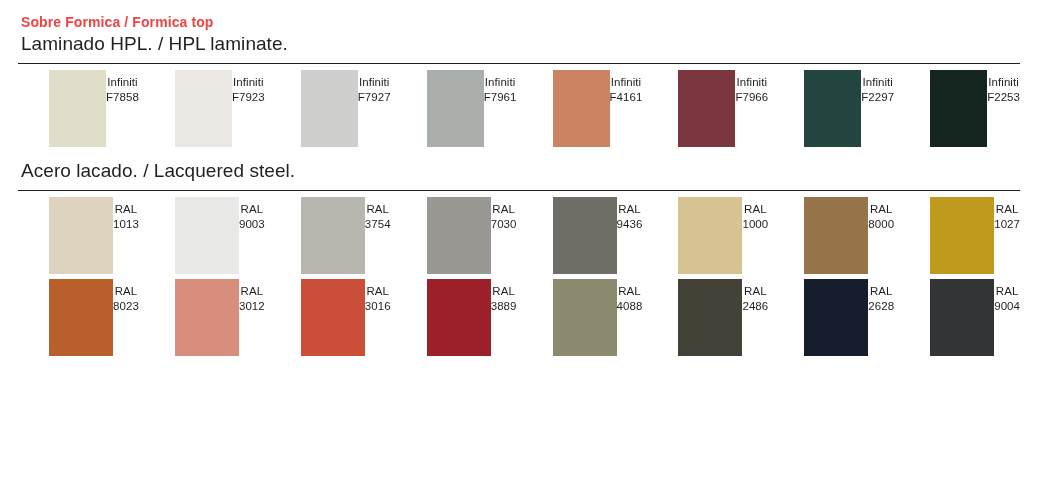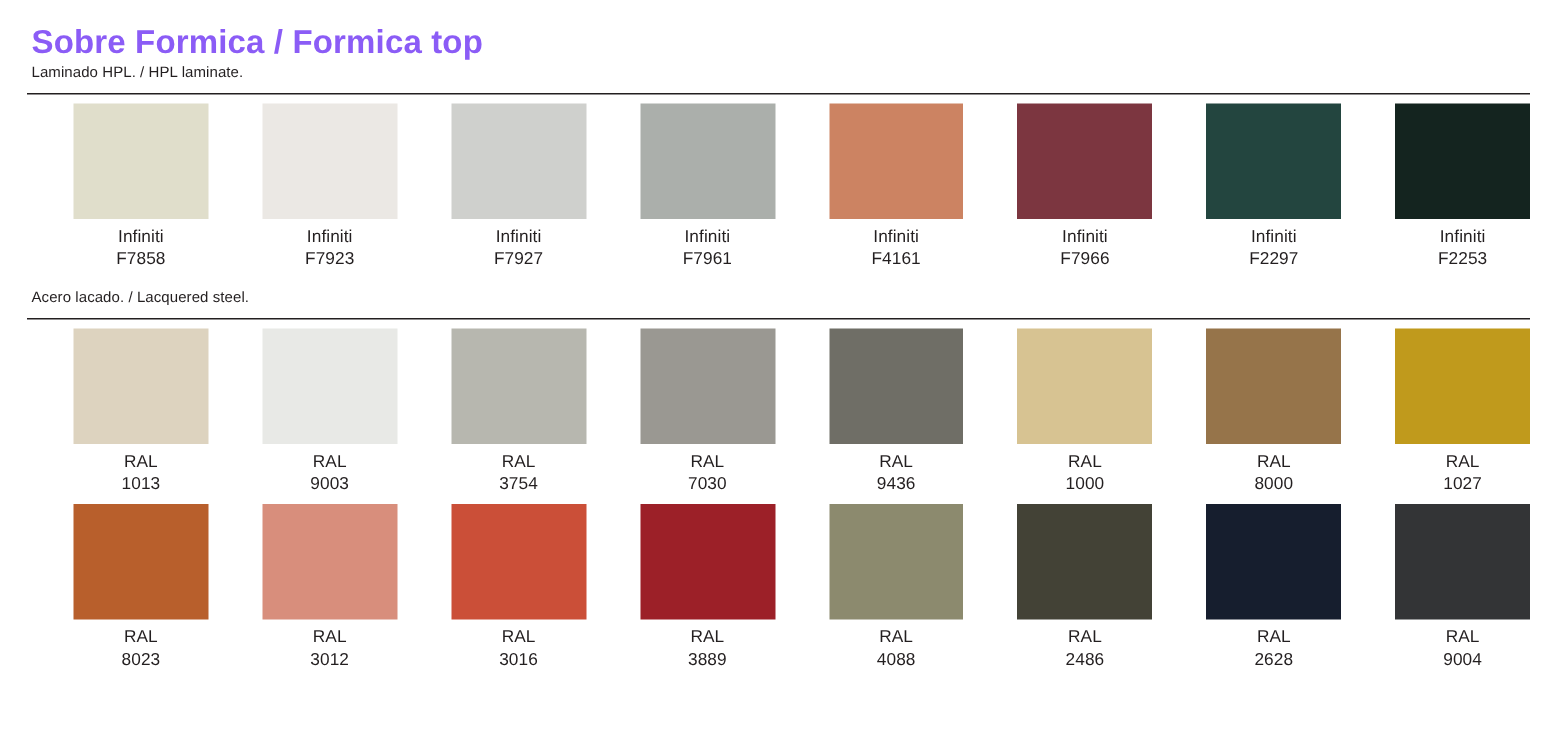--- a/index.html
+++ b/index.html
@@ -17,29 +17,29 @@
     height: 496px;
     padding: 13px 18px 0 18px;
     background: #ffffff;
   }
 
   .section { width: 100%; }
 
   .section-head { padding-left: 3px; }
 
   .section-title {
-    font-size: 22px;
+    font-size: 14px;
     font-weight: bold;
-    color: #8b5cf6;
+    color: #ef4444;
     letter-spacing: 0.1px;
     line-height: 1.32;
   }
 
   .section-sub {
-    font-size: 10px;
+    font-size: 19px;
     font-weight: normal;
     color: #231f20;
     letter-spacing: 0.05px;
     line-height: 1.35;
   }
 
   .rule {
     width: 100%;
     height: 1px;
     background: #231f20;
@@ -50,21 +50,20 @@
     display: flex;
     width: 100%;
     gap: 5px;
     margin-top: 6px;
   }
 
   .swatch-cell {
     flex: 1 1 0;
     min-width: 0;
     display: flex;
-    flex-direction: column;
     margin-left: 31px;
   }
 
   .swatch-chip {
     width: 100%;
     height: 77px;
   }
 
   .swatch-label {
     text-align: center;

